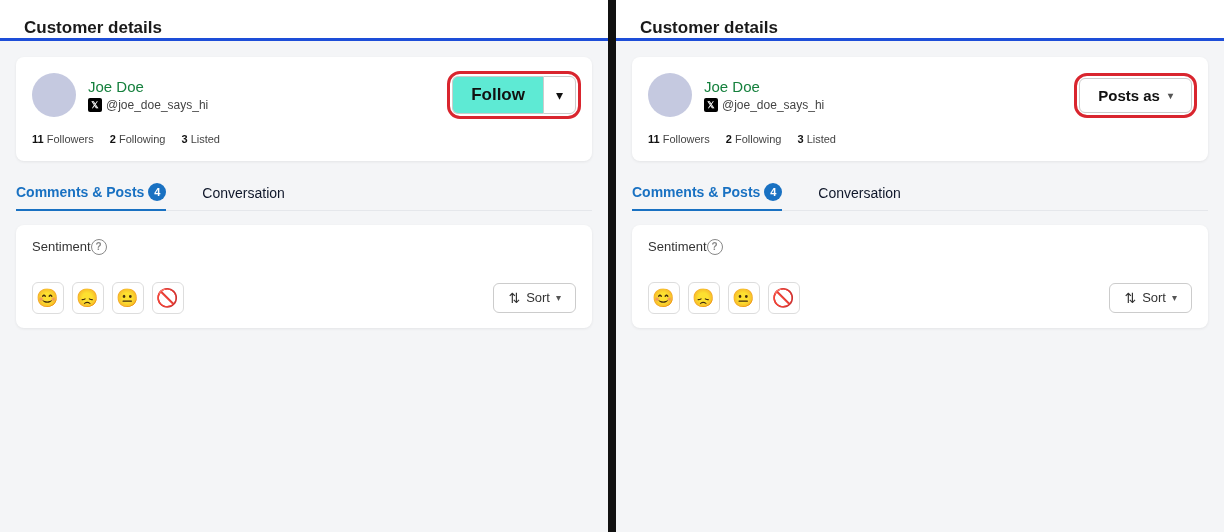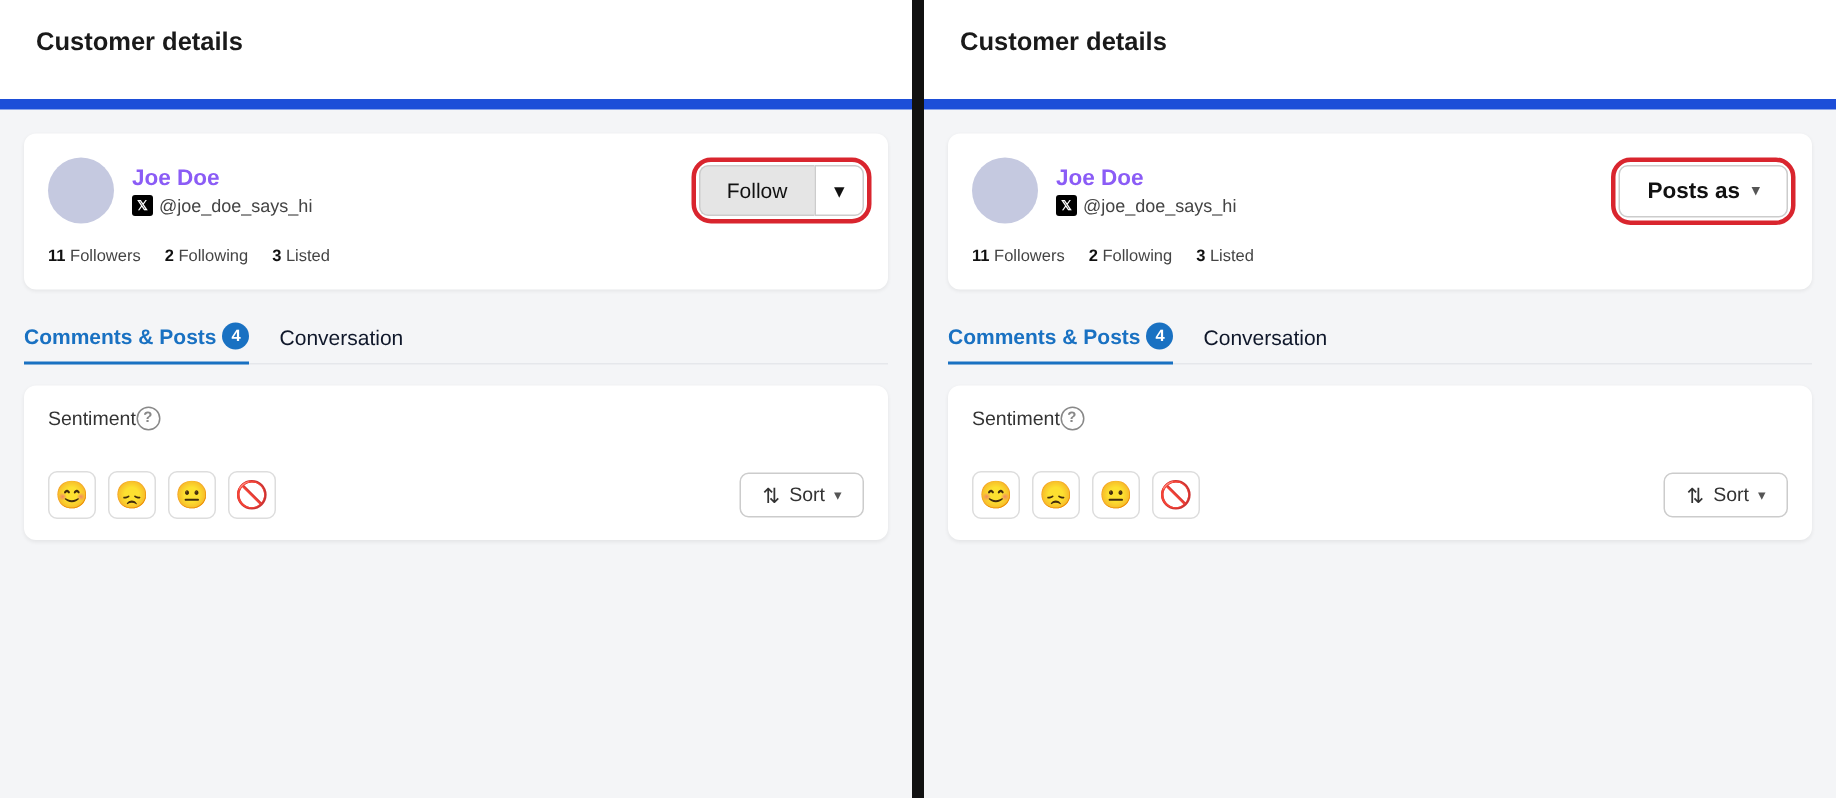--- a/index.html
+++ b/index.html
@@ -13,25 +13,25 @@
     }
     .panel {
       flex: 1;
       background: #f4f5f7;
       padding: 0;
       display: flex;
       flex-direction: column;
     }
     .panel-header {
       background: #fff;
-      padding: 18px 24px 28px;
+      padding: 18px 24px 0;
       font-size: 17px;
       font-weight: 600;
       color: #1a1a1a;
-      border-bottom: 7px solid #1d4ed8;
+      border-bottom: 3px solid #1d4ed8;
     }
     .panel-content {
       padding: 16px;
       display: flex;
       flex-direction: column;
       gap: 14px;
     }
     .divider {
       width: 8px;
       background: #111;
@@ -55,22 +55,22 @@
     }
     .avatar {
       width: 44px;
       height: 44px;
       border-radius: 50%;
       background: #c5c9e0;
       flex-shrink: 0;
     }
     .customer-name {
       font-size: 15px;
-      font-weight: 700;
-      color: #8b5cf6;
+      font-weight: 400;
+      color: #15803d;
       margin-bottom: 3px;
     }
     .customer-handle {
       display: flex;
       align-items: center;
       gap: 4px;
       font-size: 12px;
       color: #444;
     }
     .x-icon {
@@ -85,24 +85,24 @@
       height: 14px;
       border-radius: 2px;
       flex-shrink: 0;
     }
     .follow-buttons {
       display: flex;
       gap: 0;
     }
     .follow-btn {
       border: 1.5px solid #ccc;
-      background: #e5e5e5;
+      background: #5eead4;
       padding: 8px 18px;
-      font-size: 14px;
-      font-weight: 400;
+      font-size: 17px;
+      font-weight: 700;
       color: #111;
       cursor: pointer;
       border-radius: 6px 0 0 6px;
       border-right: none;
     }
     .follow-dropdown {
       border: 1.5px solid #ccc;
       background: #fff;
       padding: 8px 12px;
       font-size: 14px;
@@ -140,21 +140,21 @@
       color: #444;
       padding-top: 2px;
     }
     .stat-num {
       font-weight: 700;
       color: #111;
     }
     .tabs-bar {
       display: flex;
       align-items: flex-end;
-      gap: 0;
+      gap: 16px;
       border-bottom: 1.5px solid #e5e7eb;
       background: transparent;
     }
     .tab {
       padding: 8px 0;
       margin-right: 20px;
       font-size: 14px;
       cursor: pointer;
       color: #0f172a;
       border-bottom: 2.5px solid transparent;

